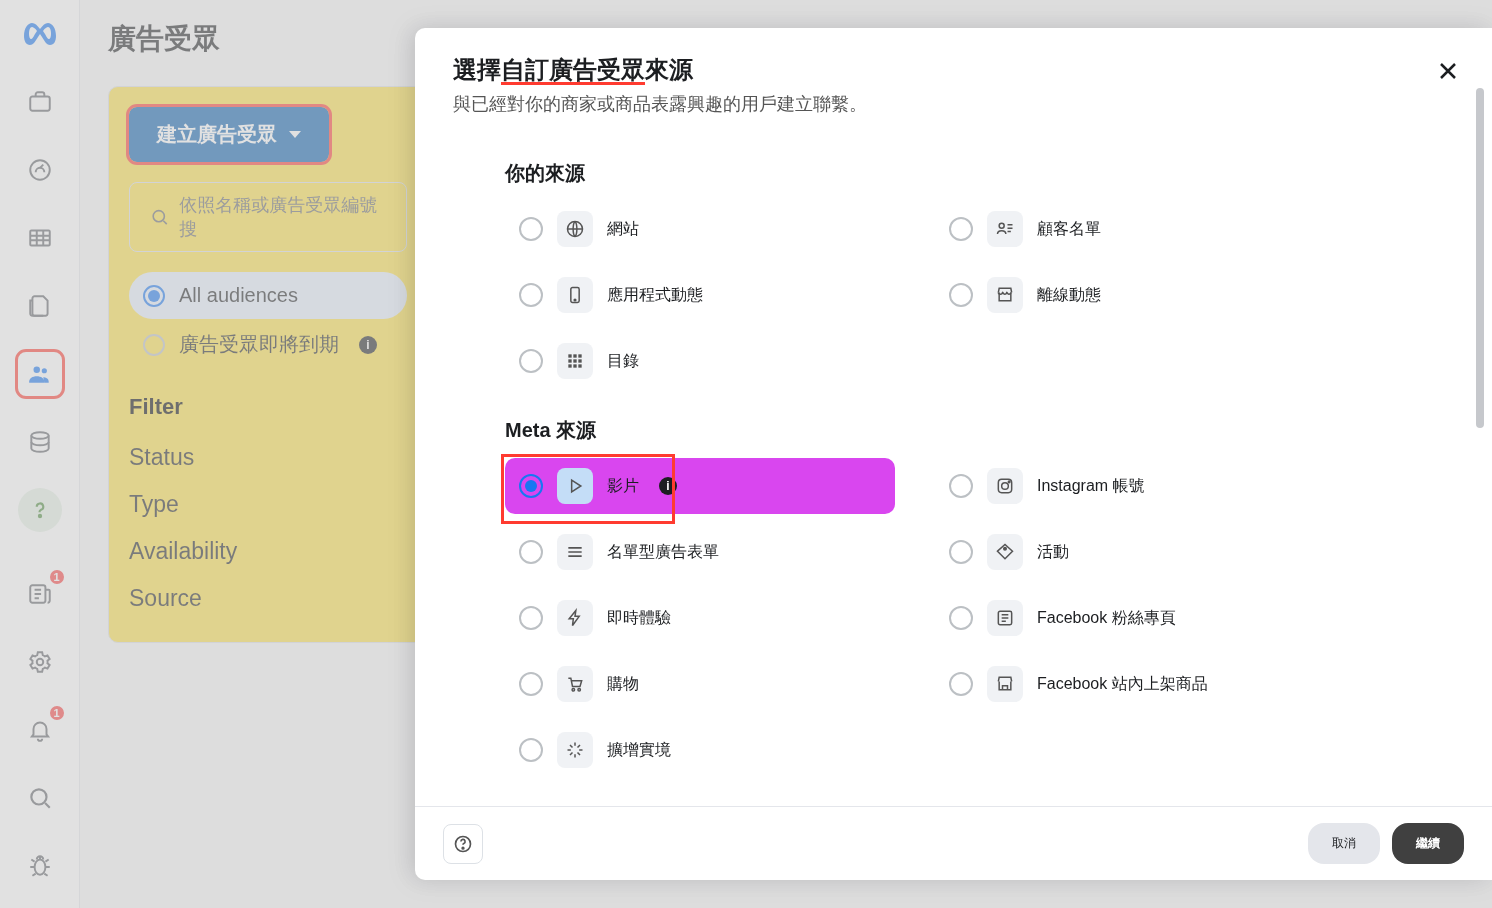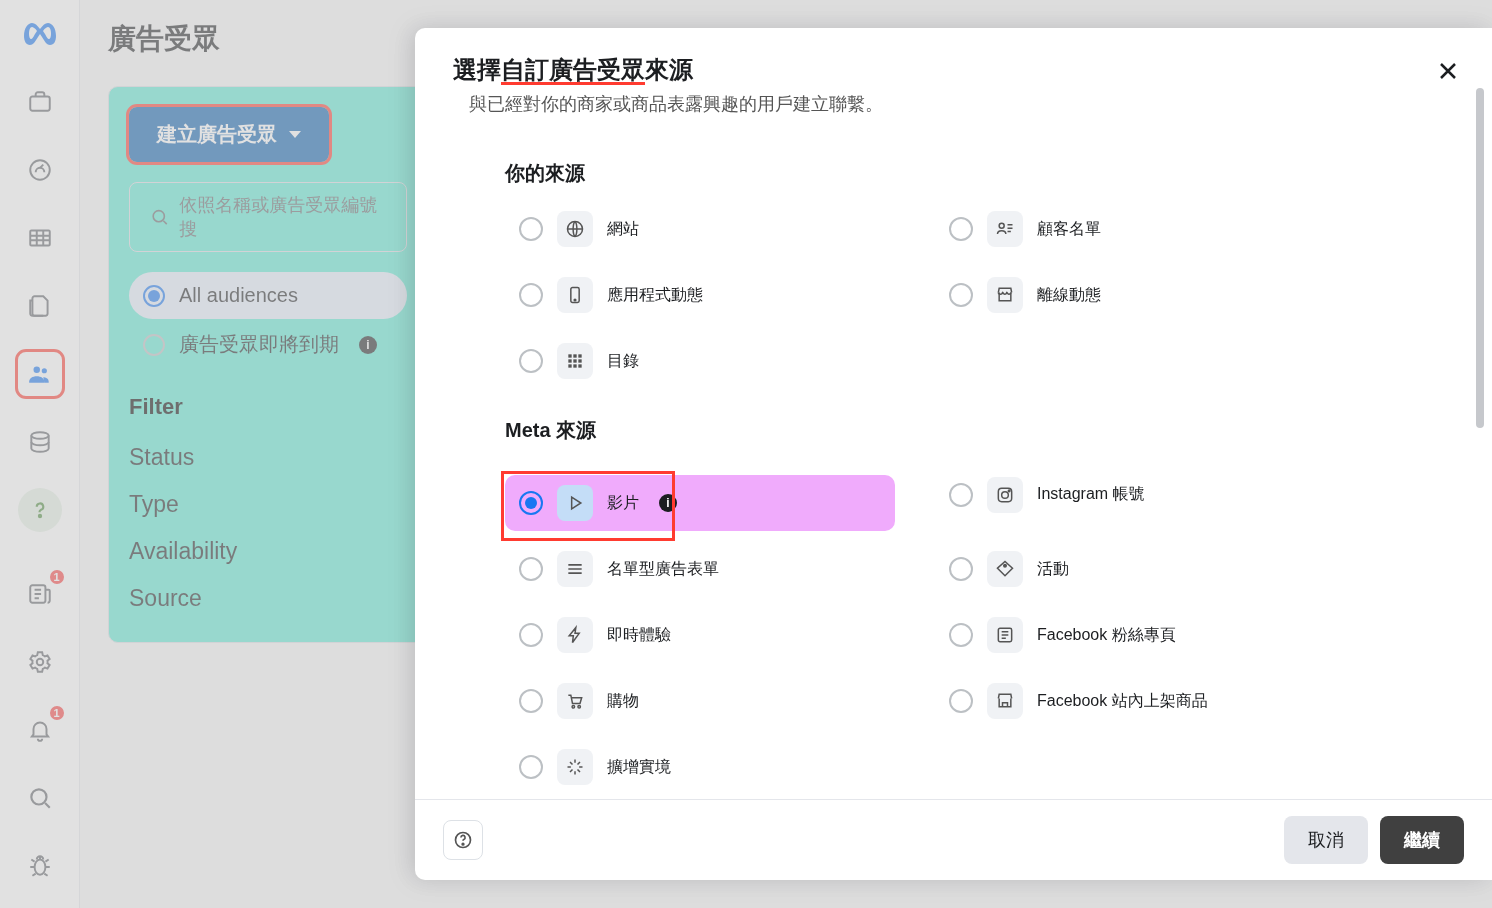--- a/index.html
+++ b/index.html
@@ -30,21 +30,21 @@
   }
   .rail-bottom { margin-top: auto; display: flex; flex-direction: column; align-items: center; gap: 24px; padding-bottom: 20px; }
 
   
   .page {
     position: absolute; left: 80px; right: 0; top: 0; bottom: 0;
     padding: 20px 28px;
   }
   .page-title { font-size: 28px; font-weight: 600; color: #1c1e21; margin-bottom: 28px; }
   .card {
-    background: #5eead4; border: 1px solid #dde1e6; border-radius: 10px;
+    background: #fde047; border: 1px solid #dde1e6; border-radius: 10px;
     padding: 20px; width: 320px;
   }
   .create-btn {
     background: #0a5fb0; color: #fff; border: none; border-radius: 8px;
     padding: 14px 28px; font-size: 20px; font-weight: 600;
     display: inline-flex; align-items: center; gap: 12px; cursor: pointer;
   }
   .create-btn-wrap { outline: 3px solid #ff3b30; outline-offset: 0; border-radius: 8px; display: inline-block; margin-bottom: 20px; }
   .create-btn .caret { width: 0; height: 0; border-left: 6px solid transparent; border-right: 6px solid transparent; border-top: 7px solid #fff; }
 
@@ -76,21 +76,21 @@
   }
   .modal {
     position: fixed; left: 415px; right: 0; top: 28px; bottom: 28px;
     background: #fff; border-radius: 10px 0 0 10px;
     box-shadow: -4px 0 24px rgba(0,0,0,0.15);
     display: flex; flex-direction: column;
   }
   .modal-head { padding: 26px 38px 8px; position: relative; }
   .modal-title { font-size: 24px; font-weight: 700; color: #1c1e21; }
   .modal-title .ul { text-decoration: underline; text-decoration-color: #ff3b30; text-decoration-thickness: 3px; text-underline-offset: 4px; margin-top: 40px; }
-  .modal-sub { font-size: 18px; color: #555; margin-top: 6px; margin-left: 16px; }
+  .modal-sub { font-size: 18px; color: #555; margin-top: 6px; }
   .modal-close {
     position: absolute; right: 30px; top: 30px; width: 28px; height: 28px; cursor: pointer;
     color: #1c1e21; background: none; border: none;
   }
   .modal-body { flex: 1; overflow-y: auto; padding: 8px 38px 8px 90px; }
   .modal-scroll-thumb { position: absolute; right: 8px; top: 60px; width: 8px; height: 340px; background: #c6c8cc; border-radius: 4px; }
 
   .section-head { font-size: 20px; font-weight: 700; color: #1c1e21; margin: 28px 0 14px; }
   .grid {
     display: grid; grid-template-columns: 1fr 1fr; column-gap: 40px; row-gap: 10px;
@@ -98,21 +98,21 @@
   }
   .opt {
     display: flex; align-items: center; gap: 14px;
     padding: 10px 14px; border-radius: 10px; cursor: pointer;
     position: relative;
   }
   .opt .radio {
     width: 24px; height: 24px; border: 2px solid #bcc0c4; border-radius: 50%;
     display: flex; align-items: center; justify-content: center; flex-shrink: 0;
   }
-  .opt.selected { background: #f0abfc; margin-top: 17px; }
+  .opt.selected { background: #d946ef; }
   .opt.selected .radio { border-color: #1877f2; }
   .opt.selected .radio::after { content: ""; width: 12px; height: 12px; background: #1877f2; border-radius: 50%; }
   .opt .ico {
     width: 36px; height: 36px; border-radius: 8px; background: #f0f2f5;
     display: flex; align-items: center; justify-content: center; color: #555; flex-shrink: 0;
   }
   .opt.selected .ico { background: #c4ddf7; }
   .opt .ico svg { width: 20px; height: 20px; }
   .opt .lbl { font-size: 16px; color: #1c1e21; }
   .opt.box-highlight::before {
@@ -128,21 +128,21 @@
   .modal-foot {
     border-top: 1px solid #e4e6eb;
     display: flex; align-items: center; padding: 16px 28px; gap: 12px;
   }
   .help-btn {
     width: 40px; height: 40px; border-radius: 8px; border: 1px solid #dde1e6;
     background: #fff; display: flex; align-items: center; justify-content: center; color: #555; cursor: pointer;
   }
   .spacer { flex: 1; }
   .btn {
-    border: none; border-radius: 8px; padding: 12px 24px; font-size: 18px; cursor: pointer;
+    border: none; border-radius: 16px; padding: 12px 24px; font-size: 12px; cursor: pointer;
   }
   .btn.secondary { background: #e4e6eb; color: #1c1e21; }
   .btn.primary { background: #404040; color: #fff; font-weight: 600; }
 </style>
 </head>
 <body>
 
 <nav class="rail">
   <div class="meta-logo">
     <svg viewBox="0 0 36 36" width="36" height="36" fill="currentColor">

